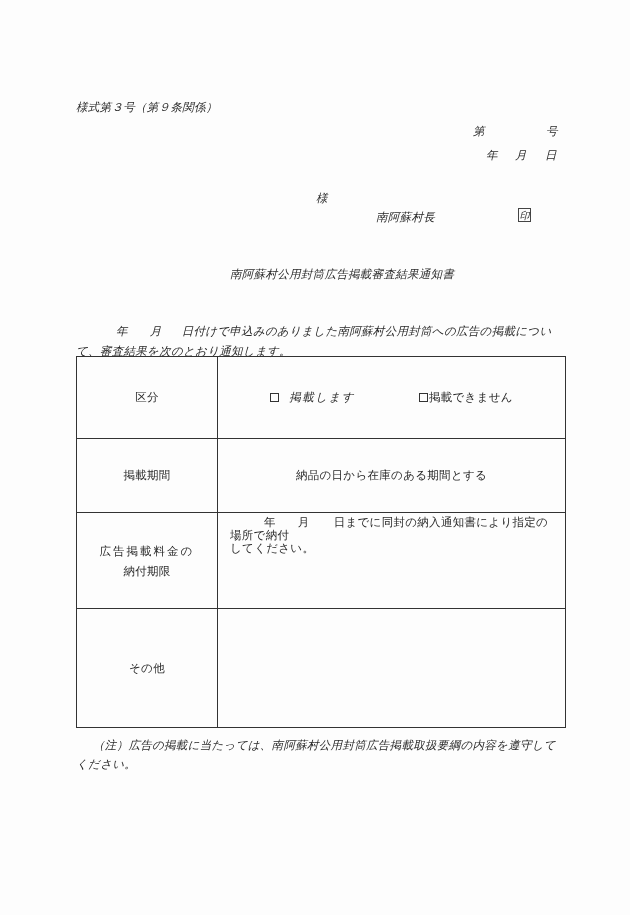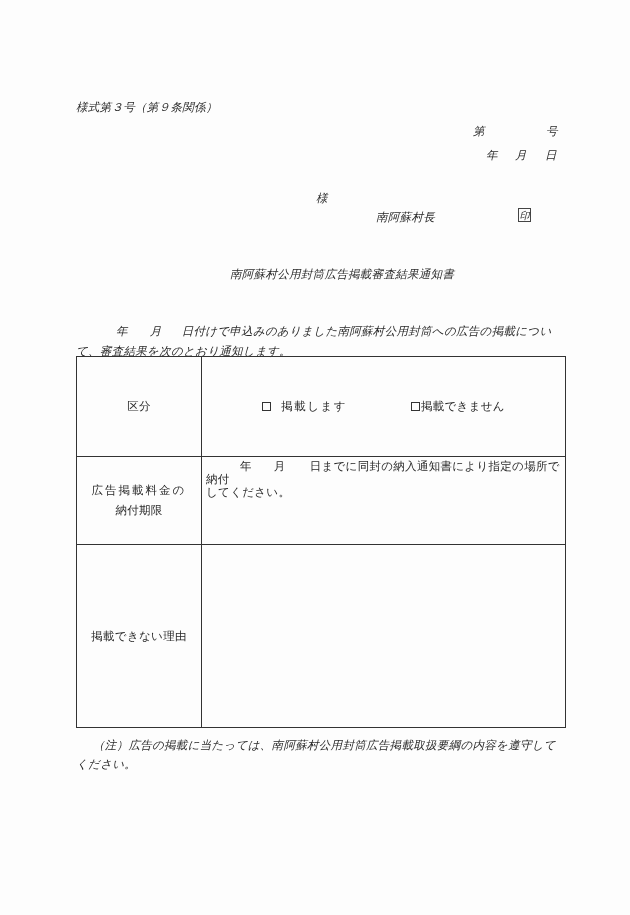--- a/index.html
+++ b/index.html
@@ -47,21 +47,21 @@
     #result-table {
       position: absolute;
       left: 76px; top: 356px;
       width: 490px;
       height: 372px;
       border-collapse: collapse;
       table-layout: fixed;
     }
     #result-table td {
       border: 1.5px solid #333;
-      padding: 4px;
+      padding: 12px;
       font-size: 11.5px;
       letter-spacing: 0.3px;
       vertical-align: middle;
     }
     #result-table td.label {
       width: 116px;
       text-align: center;
     }
     #result-table td.value {
       text-align: center;
@@ -115,32 +115,36 @@
 
 <div class="abs t" id="body-line1"><span>年</span><span class="gap" style="width:22px"></span><span>月</span><span class="gap" style="width:20px"></span><span>日付けで申込みのありました南阿蘇村公用封筒への広告の掲載につい</span></div>
 <div class="abs t" id="body-line2">て、審査結果を次のとおり通知します。</div>
 
 <table id="result-table">
   <tbody>
       <tr class="row-kubun">
     <td class="label">区分</td>
     <td class="value">
       <span class="check-item" style="margin-right:60px;">
-        <span class="checkbox-glyph" style="margin-right:10px;"></span><span style="letter-spacing:1.5px;">掲載します</span>
+        <span class="checkbox-glyph" style="margin-right:10px;"></span><span style="letter-spacing:1.5px;font-style:italic;">掲載します</span>
       </span>
       <span class="check-item">
         <span class="checkbox-glyph" style="margin-right:1px;"></span><span>掲載できません</span>
       </span>
     </td>
   </tr>
+  <tr class="row-period">
+    <td class="label">掲載期間</td>
+    <td class="value">納品の日から在庫のある期間とする</td>
+  </tr>
   <tr class="row-deadline">
     <td class="label deadline-label"><span style="letter-spacing:2px;">広告掲載料金の</span><br><span>納付期限</span></td>
     <td class="value deadline-value"><span class="gap" style="width:34px"></span><span>年</span><span class="gap" style="width:22px"></span><span>月</span><span class="gap" style="width:24px"></span><span>日までに同封の納入通知書により指定の場所で納付</span><br><span>してください。</span></td>
   </tr>
-  <tr class="row-reason">
-    <td class="label">掲載できない理由</td>
+  <tr class="row-other">
+    <td class="label">その他</td>
     <td class="value"></td>
   </tr>
 </tbody>
   </table>
 
 <div class="abs t" id="note-line1">（注）広告の掲載に当たっては、南阿蘇村公用封筒広告掲載取扱要綱の内容を遵守して</div>
 <div class="abs t" id="note-line2">ください。</div>
 
 </body></html>

